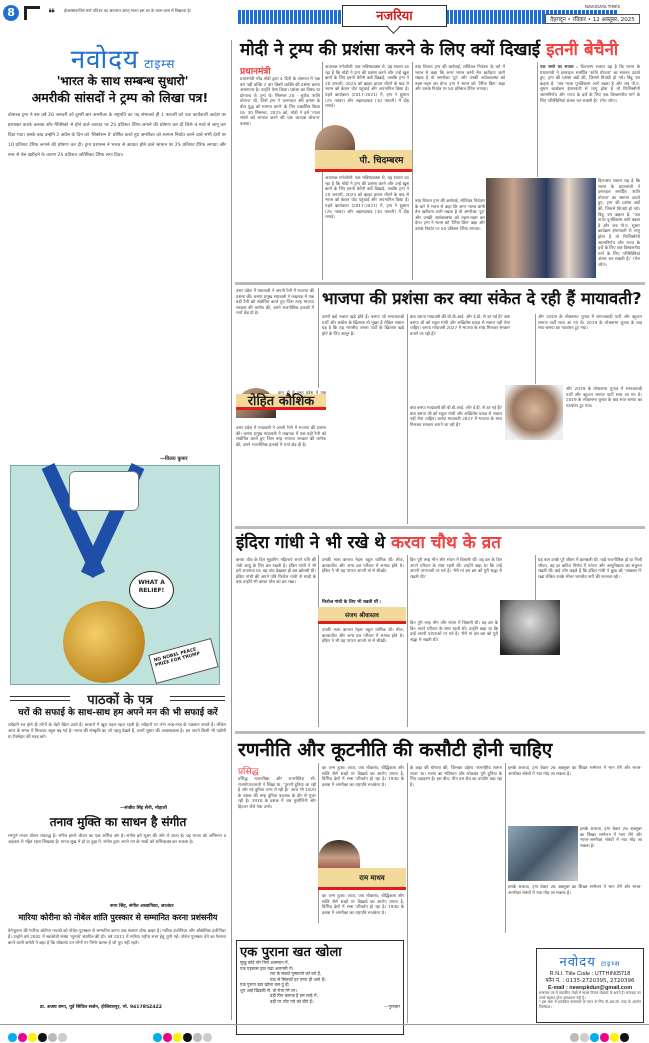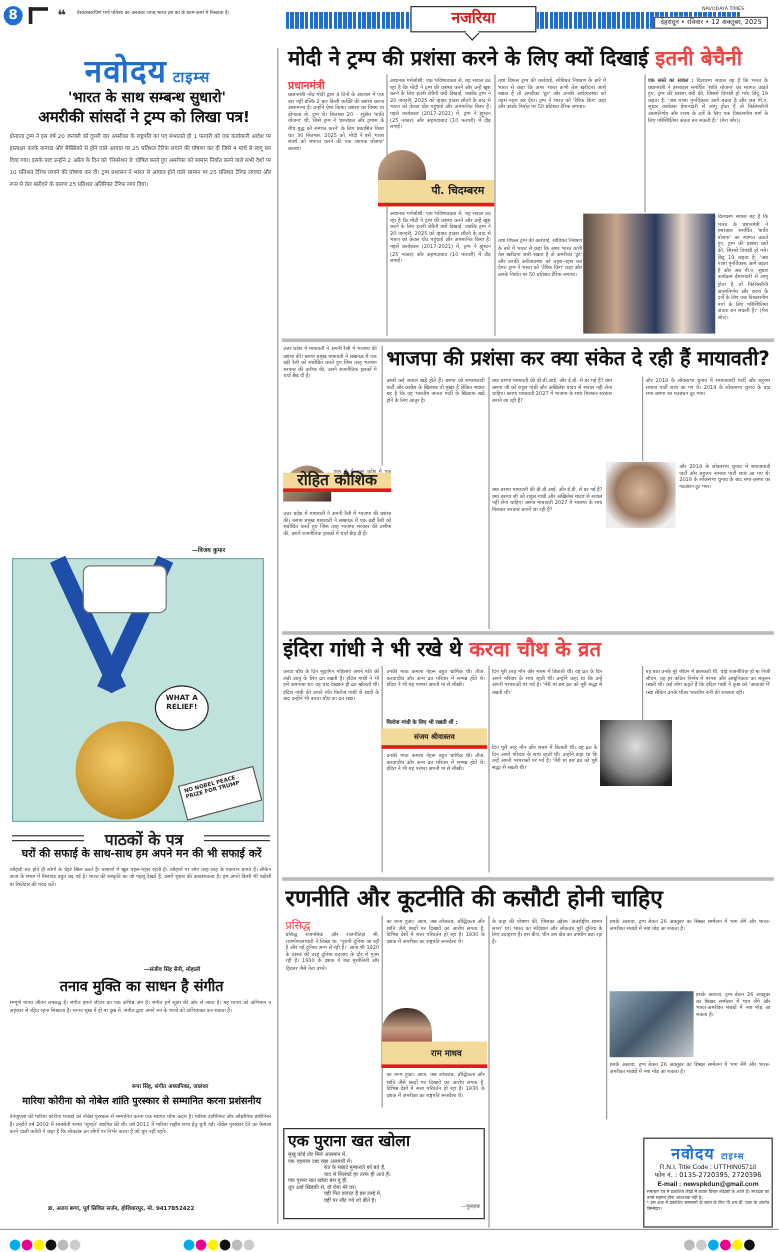--- a/index.html
+++ b/index.html
@@ -10,21 +10,21 @@
 .nazariya{left:342px;top:5px;width:105px;height:22px;background:#fff;border:1.5px solid #333;text-align:center;font-weight:bold;font-size:13px;color:#d02020;line-height:19px}
 .nazariya:after{content:"";position:absolute;left:46px;bottom:-6px;width:8px;height:8px;background:#fff;border-right:1.5px solid #333;border-bottom:1.5px solid #333;transform:rotate(45deg)}
 .pagenum{left:3px;top:5px;width:16px;height:16px;border-radius:50%;background:#1e6fd1;color:#fff;font-weight:bold;font-size:11px;text-align:center;line-height:16px}
 .dateline{left:545px;top:14px;width:95px;height:10px;border:1px solid #555;font-size:5.5px;line-height:8px;text-align:center;background:#fff}
 .brand-small{left:585px;top:4px;font-size:4px;color:#333}
 .tagline{left:64px;top:8px;width:160px;font-size:4px;line-height:5px;color:#333}
 .quote-mark{left:48px;top:6px;font-size:12px;font-weight:bold;color:#333}
 .corner{left:24px;top:6px;width:16px;height:14px;border-left:3px solid #222;border-top:3px solid #222}
 .colrule{background:#999;width:1px}
 .hrule{background:#bbb;height:3px}
-.logo{font-weight:bold;color:#1e6fd1;font-size:26px;letter-spacing:1px}
+.logo{font-weight:normal;color:#1e6fd1;font-size:26px;letter-spacing:1px}
 .logo small{font-size:12px;color:#1e6fd1}
 .h1{font-weight:bold;color:#111}
 .blue{color:#ef4444}
 .byline-box{background:#f3d99a;border-bottom:3px solid #e21b1b;text-align:center;font-weight:bold;color:#222}
 .photo{background:linear-gradient(135deg,#c9a98a,#8a6a55 60%,#3c2a22)}
 .cartoon{background:#bfe3dc;border:1px solid #7aa}
 .medal{border-radius:50%;background:radial-gradient(circle at 40% 40%,#f3cd6a,#c08a22 70%,#8a5a10)}
 .ribbon{background:#1f4ea8}
 .bubble{background:#fff;border:1.5px solid #222;border-radius:50%;font-size:6px;font-weight:bold;text-align:center;line-height:8px}
 .section-label{font-weight:bold;font-size:13px;text-align:center;color:#222}
@@ -151,21 +151,21 @@
 <div class="abs byline-box" style="left:318px;top:868px;width:88px;height:22px;font-size:7px;line-height:20px;padding-left:20px">राम माधव</div>
 <div class="abs small" style="left:322px;top:893px;width:82px;height:28px;overflow:hidden">का जन्म हुआ। आज, जब लोकतंत्र, बौद्धिकता और शांति जैसे शब्दों पर दिखावे का आरोप लगता है, विभिन्न देशों में सत्ता परिवर्तन हो रहा है। 1930 के दशक में अमरीका का राष्ट्रपति रूजवेल्ट थे।</div>
 <div class="abs colrule" style="left:407px;top:763px;height:260px"></div>
 <div class="abs small" style="left:410px;top:765px;width:92px;height:255px;overflow:hidden">के कहा की घोषणा की, जिसका उद्देश्य 'अंतर्राष्ट्रीय शासन लाना' था। भारत का संविधान और लोकतंत्र पूरी दुनिया के लिए उदाहरण है। इस बीच, चीन उस क्षेत्र का उपयोग बढ़ा रहा है।</div>
 <div class="abs colrule" style="left:505px;top:763px;height:170px"></div>
 <div class="abs small" style="left:508px;top:765px;width:134px;height:60px;overflow:hidden">इसके अलावा, ट्रम्प बेकन 26 अक्तूबर का शिखर सम्मेलन में भाग लेंगे और भारत-अमरीका संबंधों में नया मोड़ आ सकता है।</div>
 <div class="abs" style="left:508px;top:826px;width:70px;height:55px;background:linear-gradient(135deg,#8fa7b8,#44586a 50%,#c8ccd0)"></div>
 <div class="abs small" style="left:580px;top:826px;width:62px;height:55px;overflow:hidden">इसके अलावा, ट्रम्प बेकन 26 अक्तूबर का शिखर सम्मेलन में भाग लेंगे और भारत-अमरीका संबंधों में नया मोड़ आ सकता है।</div>
 <div class="abs small" style="left:508px;top:884px;width:134px;height:45px;overflow:hidden">इसके अलावा, ट्रम्प बेकन 26 अक्तूबर का शिखर सम्मेलन में भाग लेंगे और भारत-अमरीका संबंधों में नया मोड़ आ सकता है।</div>
 
-<div class="abs boxed" style="left:236px;top:940px;width:168px;height:76px;padding:3px">
+<div class="abs boxed" style="left:236px;top:940px;width:168px;height:95px;padding:3px">
   <div class="h1" style="font-size:13px;line-height:16px">एक पुराना खत खोला</div>
   <div class="small" style="font-size:4.3px;line-height:5.5px">सुख्रु कोई तोर मिले आसमान में,</div>
   <div class="small" style="font-size:4.3px;line-height:5.5px">एक एहसास दबा रखा अलमारी में।</div>
   <div class="small" style="font-size:4.3px;line-height:5.5px;padding-left:30px">रात के सन्नाटे मुस्कराते को बते हैं,</div>
   <div class="small" style="font-size:4.3px;line-height:5.5px;padding-left:30px">याद से सिलवटें हर तरफ ही आते हैं।</div>
   <div class="small" style="font-size:4.3px;line-height:5.5px">एक पुराना खत खोला बस यूं ही,</div>
   <div class="small" style="font-size:4.3px;line-height:5.5px">धूप आई खिड़की से, वो रोया मेरे घर।</div>
   <div class="small" style="font-size:4.3px;line-height:5.5px;padding-left:30px">वही फिर काग़ज़ हैं इस लम्हे में,</div>
   <div class="small" style="font-size:4.3px;line-height:5.5px;padding-left:30px">वहीं पर लौट गये जो बीते हैं।</div>
   <div class="small" style="font-size:4.3px;text-align:right">—गुलज़ार</div>

